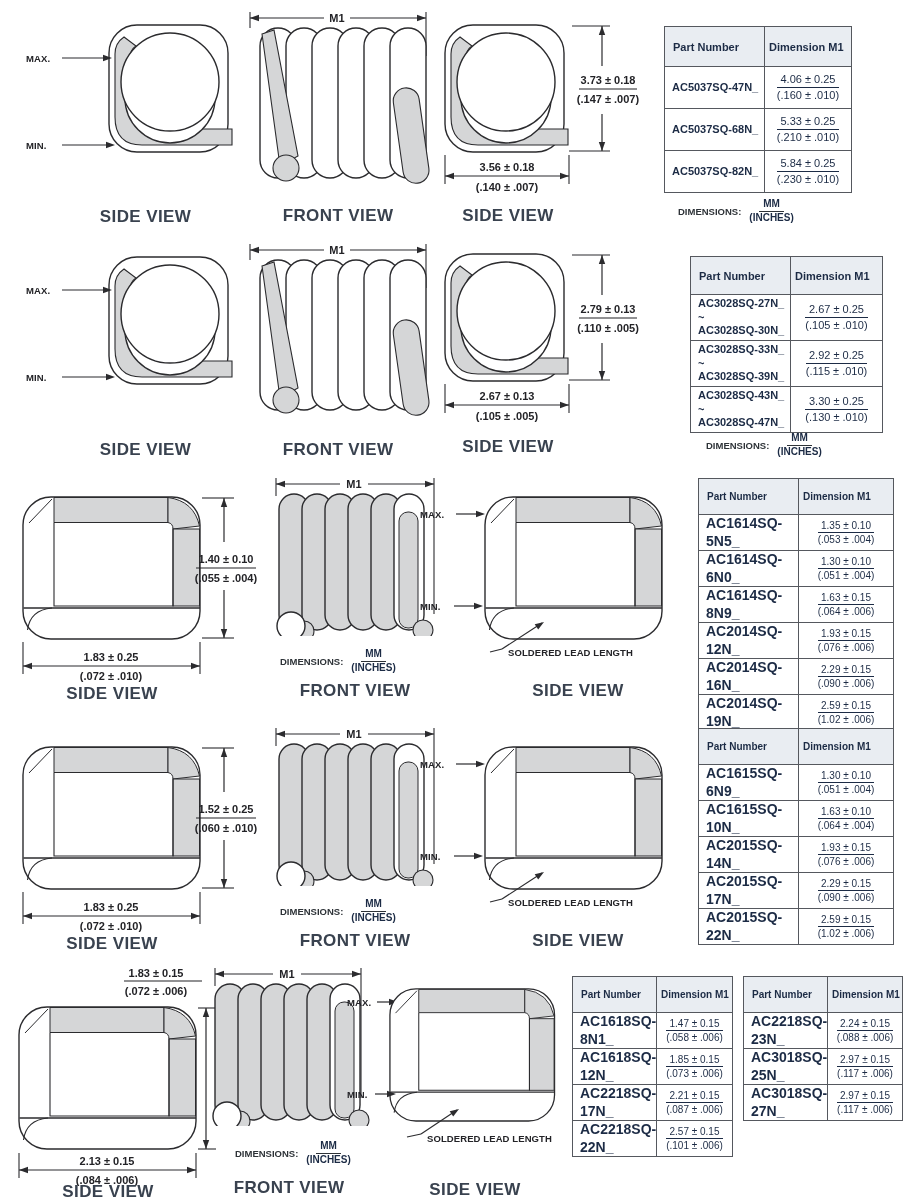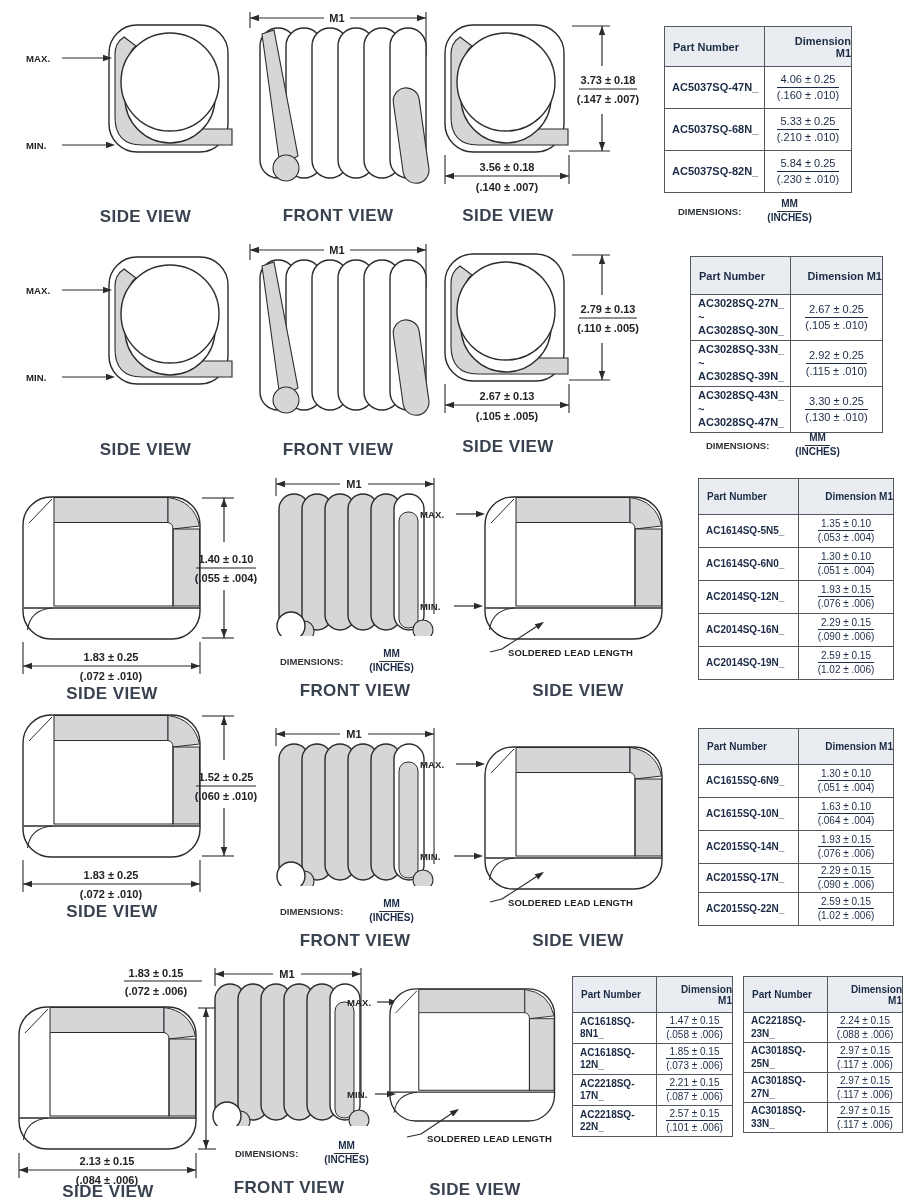--- a/index.html
+++ b/index.html
@@ -7,29 +7,29 @@
   body{font-family:"Liberation Sans",sans-serif;color:#1c2b45}
   .page{position:relative;width:906px;height:1200px;background:#fff;overflow:hidden}
   .cell{position:absolute}
   .cell svg{display:block}
   .caption{position:absolute;text-align:center;font-size:17px;font-weight:700;color:#39424f;letter-spacing:.4px}
   svg text{font-family:"Liberation Sans",sans-serif;font-size:11px;font-weight:700;fill:#232327}
   svg text.sm{font-size:9.5px;letter-spacing:.1px}
   .ptable{position:absolute;border-collapse:collapse;table-layout:fixed;background:#fff}
   .ptable th,.ptable td{border:1.2px solid #55585e;vertical-align:middle}
   .ptable th{background:#e9edf2;font-size:11px;font-weight:700;text-align:left;padding-left:8px;color:#1c2b45}
-  .ptable th.c{text-align:right;padding-left:16px}
+  .ptable th.c{text-align:left;padding-left:4px}
   .ptable td.part{font-size:11px;font-weight:700;padding-left:7px;color:#1c2b45;line-height:1.25}
   .ptable td.dim{text-align:center}
   .frac2{display:inline-block;font-size:11px;font-weight:400;line-height:1.3;color:#1c2b45}
   .frac2 .top{display:block;border-bottom:1.3px solid #1c2b45;padding:0 3px}
   .t-sm th{font-size:10px}
-  .t-sm td.part{font-size:10px}
+  .t-sm td.part{font-size:14px}
   .t-sm .frac2{font-size:10px}
-  .dimnote{position:absolute;font-size:9.5px;font-weight:700;color:#2e3338;display:flex;align-items:center;gap:26px;white-space:nowrap}
+  .dimnote{position:absolute;font-size:9.5px;font-weight:700;color:#2e3338;display:flex;align-items:center;gap:8px;white-space:nowrap}
   .dimnote .frac{display:inline-flex;flex-direction:column;align-items:center;font-size:10px;line-height:1.25;color:#1c2b45}
   .dimnote .frac .top{border-bottom:1.2px solid #2e3338;padding:0 4px}
 </style>
 </head>
 <body>
 
 <div class="page">
 
 <svg width="0" height="0" style="position:absolute" aria-hidden="true">
   <defs>
@@ -322,35 +322,39 @@
   </tr>
   <tr style="height:33px">
     <td class="part">AC1614SQ-5N5_</td>
     <td class="dim"><span class="frac2"><span class="top">1.35 ± 0.10</span><span>(.053 ± .004)</span></span></td>
   </tr>
   <tr style="height:33px">
     <td class="part">AC1614SQ-6N0_</td>
     <td class="dim"><span class="frac2"><span class="top">1.30 ± 0.10</span><span>(.051 ± .004)</span></span></td>
   </tr>
   <tr style="height:33px">
+    <td class="part">AC1614SQ-8N9_</td>
+    <td class="dim"><span class="frac2"><span class="top">1.63 ± 0.15</span><span>(.064 ± .006)</span></span></td>
+  </tr>
+  <tr style="height:33px">
     <td class="part">AC2014SQ-12N_</td>
     <td class="dim"><span class="frac2"><span class="top">1.93 ± 0.15</span><span>(.076 ± .006)</span></span></td>
   </tr>
   <tr style="height:33px">
     <td class="part">AC2014SQ-16N_</td>
     <td class="dim"><span class="frac2"><span class="top">2.29 ± 0.15</span><span>(.090 ± .006)</span></span></td>
   </tr>
   <tr style="height:33px">
     <td class="part">AC2014SQ-19N_</td>
     <td class="dim"><span class="frac2"><span class="top">2.59 ± 0.15</span><span>(1.02 ± .006)</span></span></td>
   </tr>
 </tbody>
     </table>
 
-<div class="cell" style="left:14px;top:708px;width:252px;height:216px">
+<div class="cell" style="left:14px;top:740px;width:252px;height:216px">
   <svg width="252" height="196" viewBox="0 0 252 196">
     <use href="#chipSide" x="8" y="6"></use>
     <line x1="188" y1="8" x2="220" y2="8" stroke="#2b2b2e" stroke-width="1.1"></line>
     <line x1="188" y1="148" x2="220" y2="148" stroke="#2b2b2e" stroke-width="1.1"></line>
     <line x1="210" y1="8" x2="210" y2="52" stroke="#2b2b2e" stroke-width="1.2"></line>
     <line x1="210" y1="100" x2="210" y2="148" stroke="#2b2b2e" stroke-width="1.2"></line>
     <use href="#ah" transform="translate(210,8) rotate(-90)"></use>
     <use href="#ah" transform="translate(210,148) rotate(90)"></use>
     <text x="212" y="73" text-anchor="middle">1.52 ± 0.25</text>
     <line x1="182" y1="78" x2="242" y2="78" stroke="#232327" stroke-width="1.2"></line>
@@ -543,20 +547,16 @@
     <td class="dim"><span class="frac2"><span class="top">2.24 ± 0.15</span><span>(.088 ± .006)</span></span></td>
   </tr>
   <tr style="height:30px">
     <td class="part">AC3018SQ-25N_</td>
     <td class="dim"><span class="frac2"><span class="top">2.97 ± 0.15</span><span>(.117 ± .006)</span></span></td>
   </tr>
   <tr style="height:30px">
     <td class="part">AC3018SQ-27N_</td>
     <td class="dim"><span class="frac2"><span class="top">2.97 ± 0.15</span><span>(.117 ± .006)</span></span></td>
   </tr>
-  <tr style="height:30px">
-    <td class="part">AC3018SQ-33N_</td>
-    <td class="dim"><span class="frac2"><span class="top">2.97 ± 0.15</span><span>(.117 ± .006)</span></span></td>
-  </tr>
 </tbody>
     </table>
 
 </div>
 
 </body></html>

